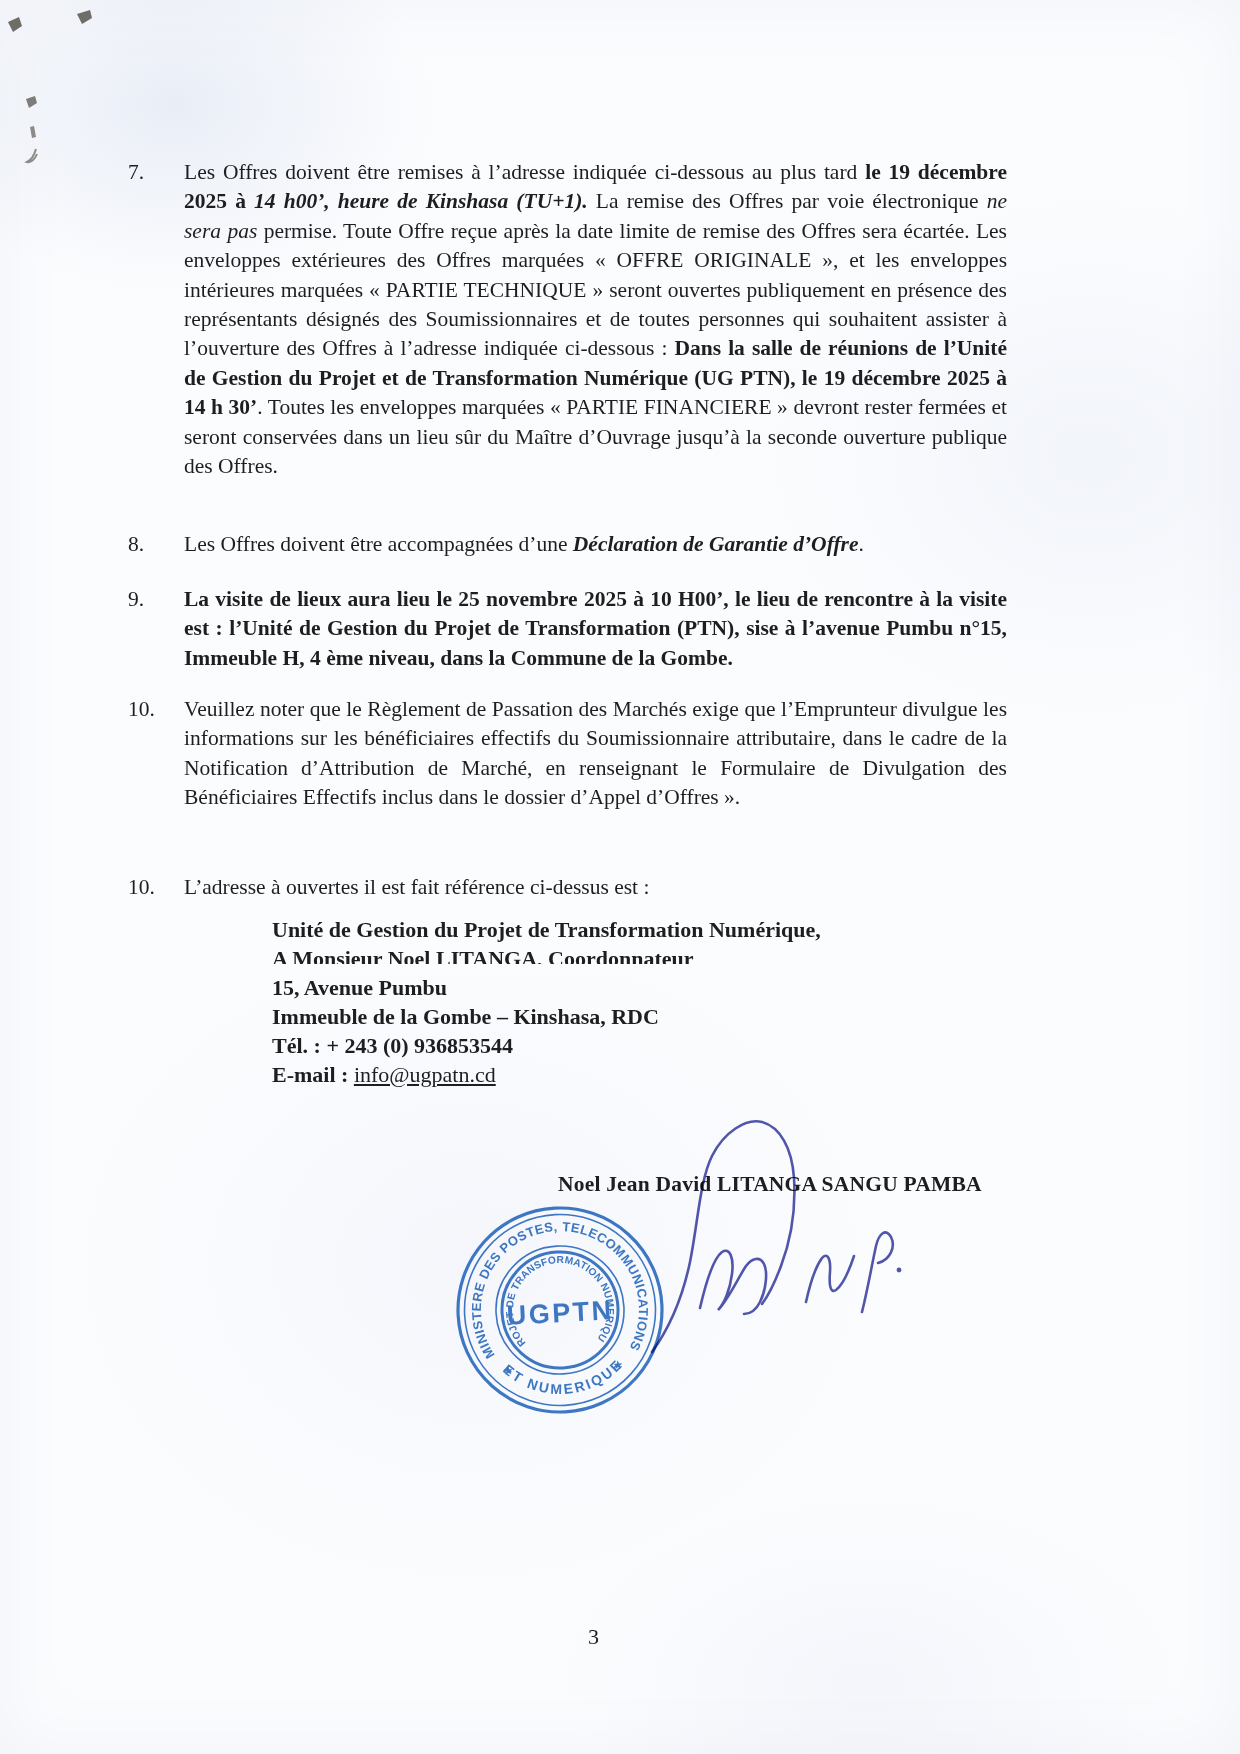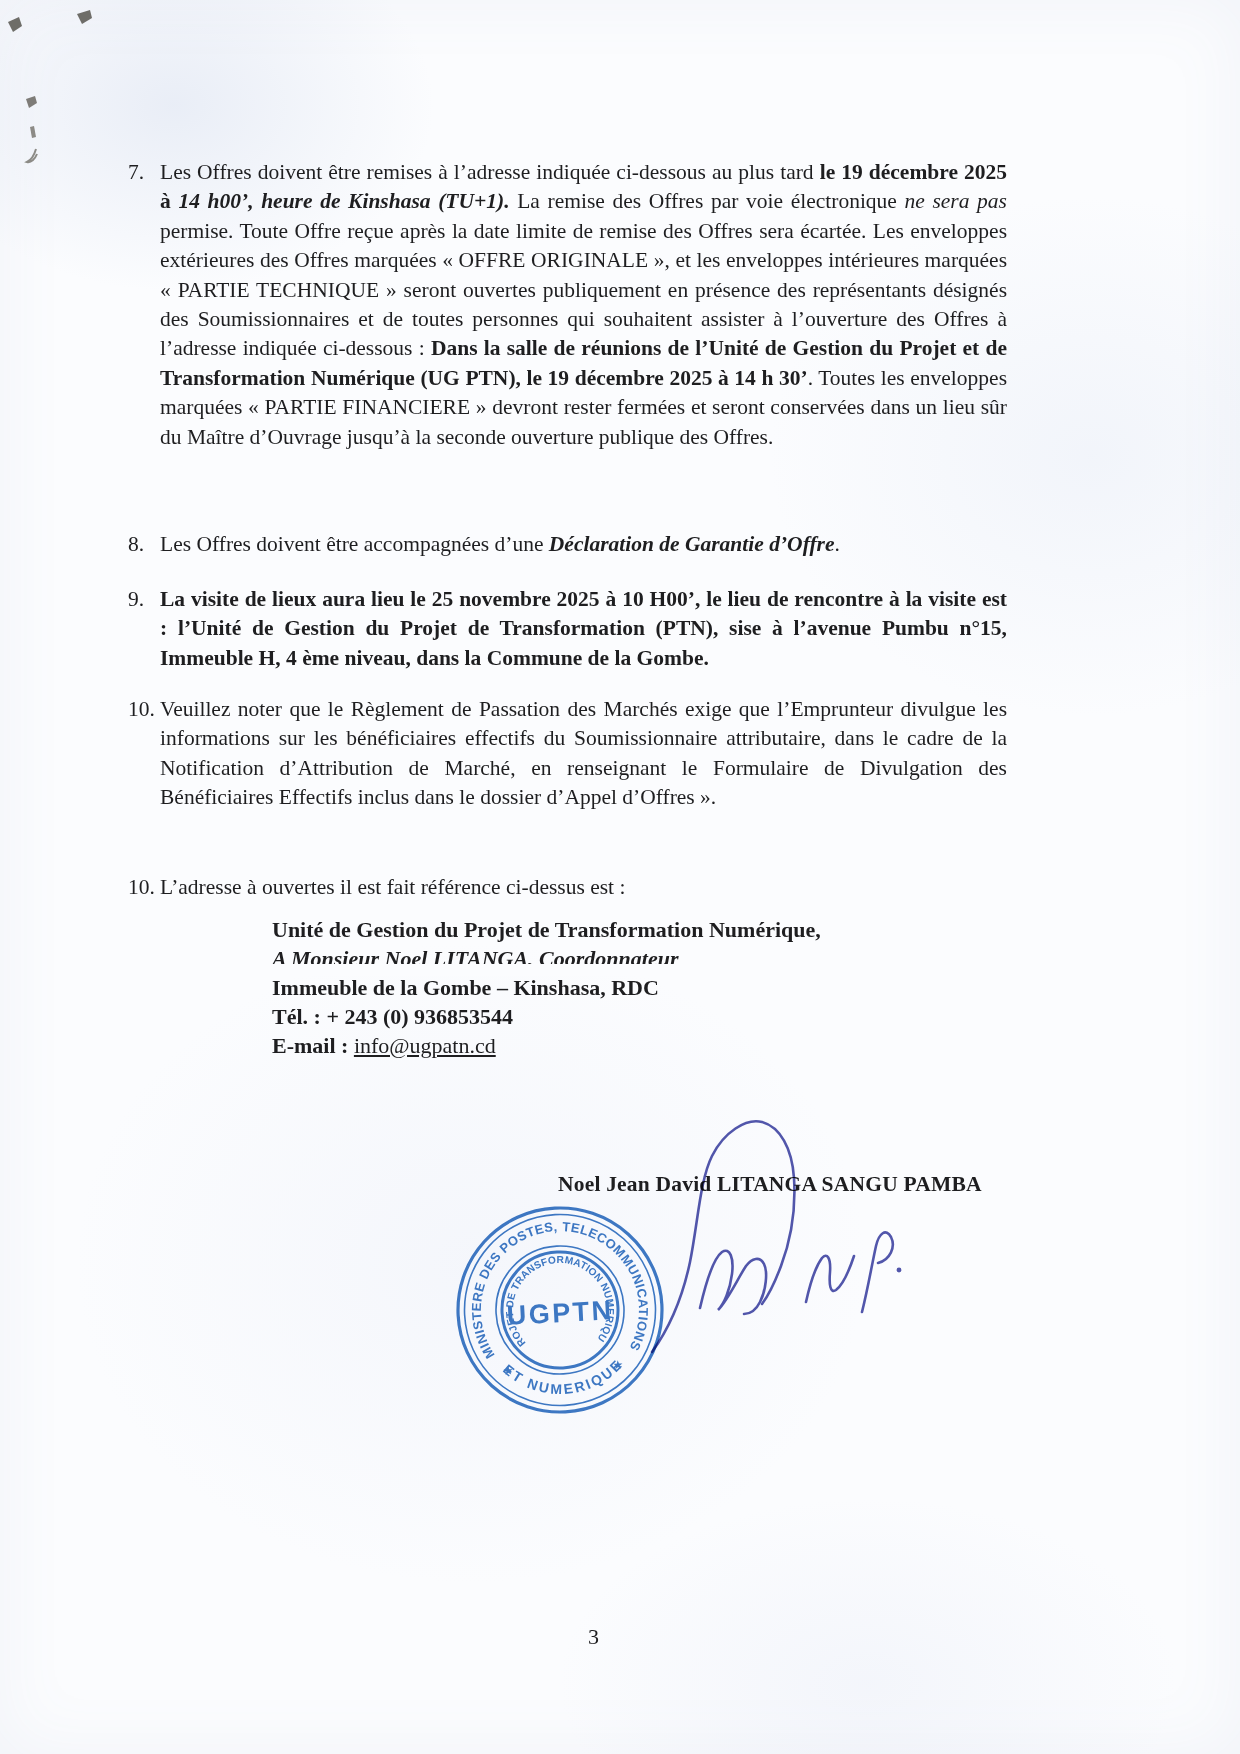--- a/index.html
+++ b/index.html
@@ -12,21 +12,21 @@
       radial-gradient(ellipse 520px 420px at 88% 26%, rgba(209,219,238,.22), transparent 62%),
       radial-gradient(ellipse 640px 520px at 38% 72%, rgba(214,221,240,.18), transparent 62%),
       radial-gradient(ellipse 500px 300px at 70% 96%, rgba(214,221,240,.20), transparent 62%);
     overflow:hidden;
     font-family:"Liberation Serif","DejaVu Serif",serif;
     color:#1e1e20;
     box-shadow:inset 0 0 70px rgba(110,130,165,.07);
   }
   .item{position:absolute;left:128px;width:879px;font-size:21.5px;line-height:29.4px;}
   .item .num{position:absolute;left:0;top:0;}
-  .item .txt{margin-left:32px;text-align:justify;}
+  .item .txt{margin-left:56px;text-align:justify;}
   .address{position:absolute;left:272px;top:916px;font-size:22px;line-height:28.9px;}
   .address .aline{white-space:nowrap;}
   .white-patch{position:absolute;left:262px;top:964px;width:452px;height:12px;background:#fbfcfe;z-index:3;}
   .sig-name{position:absolute;left:558px;top:1172px;font-size:21.5px;font-weight:bold;letter-spacing:.2px;white-space:nowrap;z-index:2;}
   .stamp{position:absolute;left:452px;top:1202px;width:216px;height:216px;opacity:.92;mix-blend-mode:multiply;transform:rotate(-3deg);z-index:4;}
   .stamp text{font-family:"Liberation Sans","DejaVu Sans",sans-serif;font-weight:bold;}
   .signature{position:absolute;left:0;top:0;width:1240px;height:1754px;mix-blend-mode:multiply;z-index:5;pointer-events:none;}
   .artifacts{position:absolute;left:0;top:0;width:220px;height:220px;z-index:1;}
   .page-num{position:absolute;left:588px;top:1624px;font-size:22px;}
   .seg-u{text-decoration:underline;}
@@ -64,21 +64,22 @@
     <div class="txt"><span>Veuillez noter que le Règlement de Passation des Marchés exige que l’Emprunteur divulgue les informations sur les bénéficiaires effectifs du Soumissionnaire attributaire, dans le cadre de la Notification d’Attribution de Marché, en renseignant le Formulaire de Divulgation des Bénéficiaires Effectifs inclus dans le dossier d’Appel d’Offres ».</span></div>
   </div>
 
   <div class="item" style="top:873px">
     <span class="num">10.</span>
     <div class="txt"><span>L’adresse à ouvertes il est fait référence ci-dessus est :</span></div>
   </div>
 
   <div class="address">
     <div class="aline"><span style="font-weight: bold;">Unité de Gestion du Projet de Transformation Numérique,</span></div>
-    <div class="aline"><span style="font-weight: bold; font-style: italic;">A Monsieur Noel LITANGA, Coordonnateur</span></div>
+    <div class="aline"><span style="font-weight: bold;">A Monsieur Noel LITANGA, Coordonnateur</span></div>
+    <div class="aline"><span style="font-weight: bold;">15, Avenue Pumbu</span></div>
     <div class="aline"><span style="font-weight: bold;">Immeuble de la Gombe – Kinshasa, RDC</span></div>
     <div class="aline"><span style="font-weight: bold;">Tél. : + 243 (0) 936853544</span></div>
     <div class="aline"><span style="font-weight: bold;">E-mail : </span><span class="seg-u">info@ugpatn.cd</span></div>
   </div>
 
   <div class="white-patch"></div>
 
   <div class="sig-name">Noel Jean David LITANGA SANGU PAMBA</div>
 
   <svg class="stamp" viewBox="0 0 216 216">

